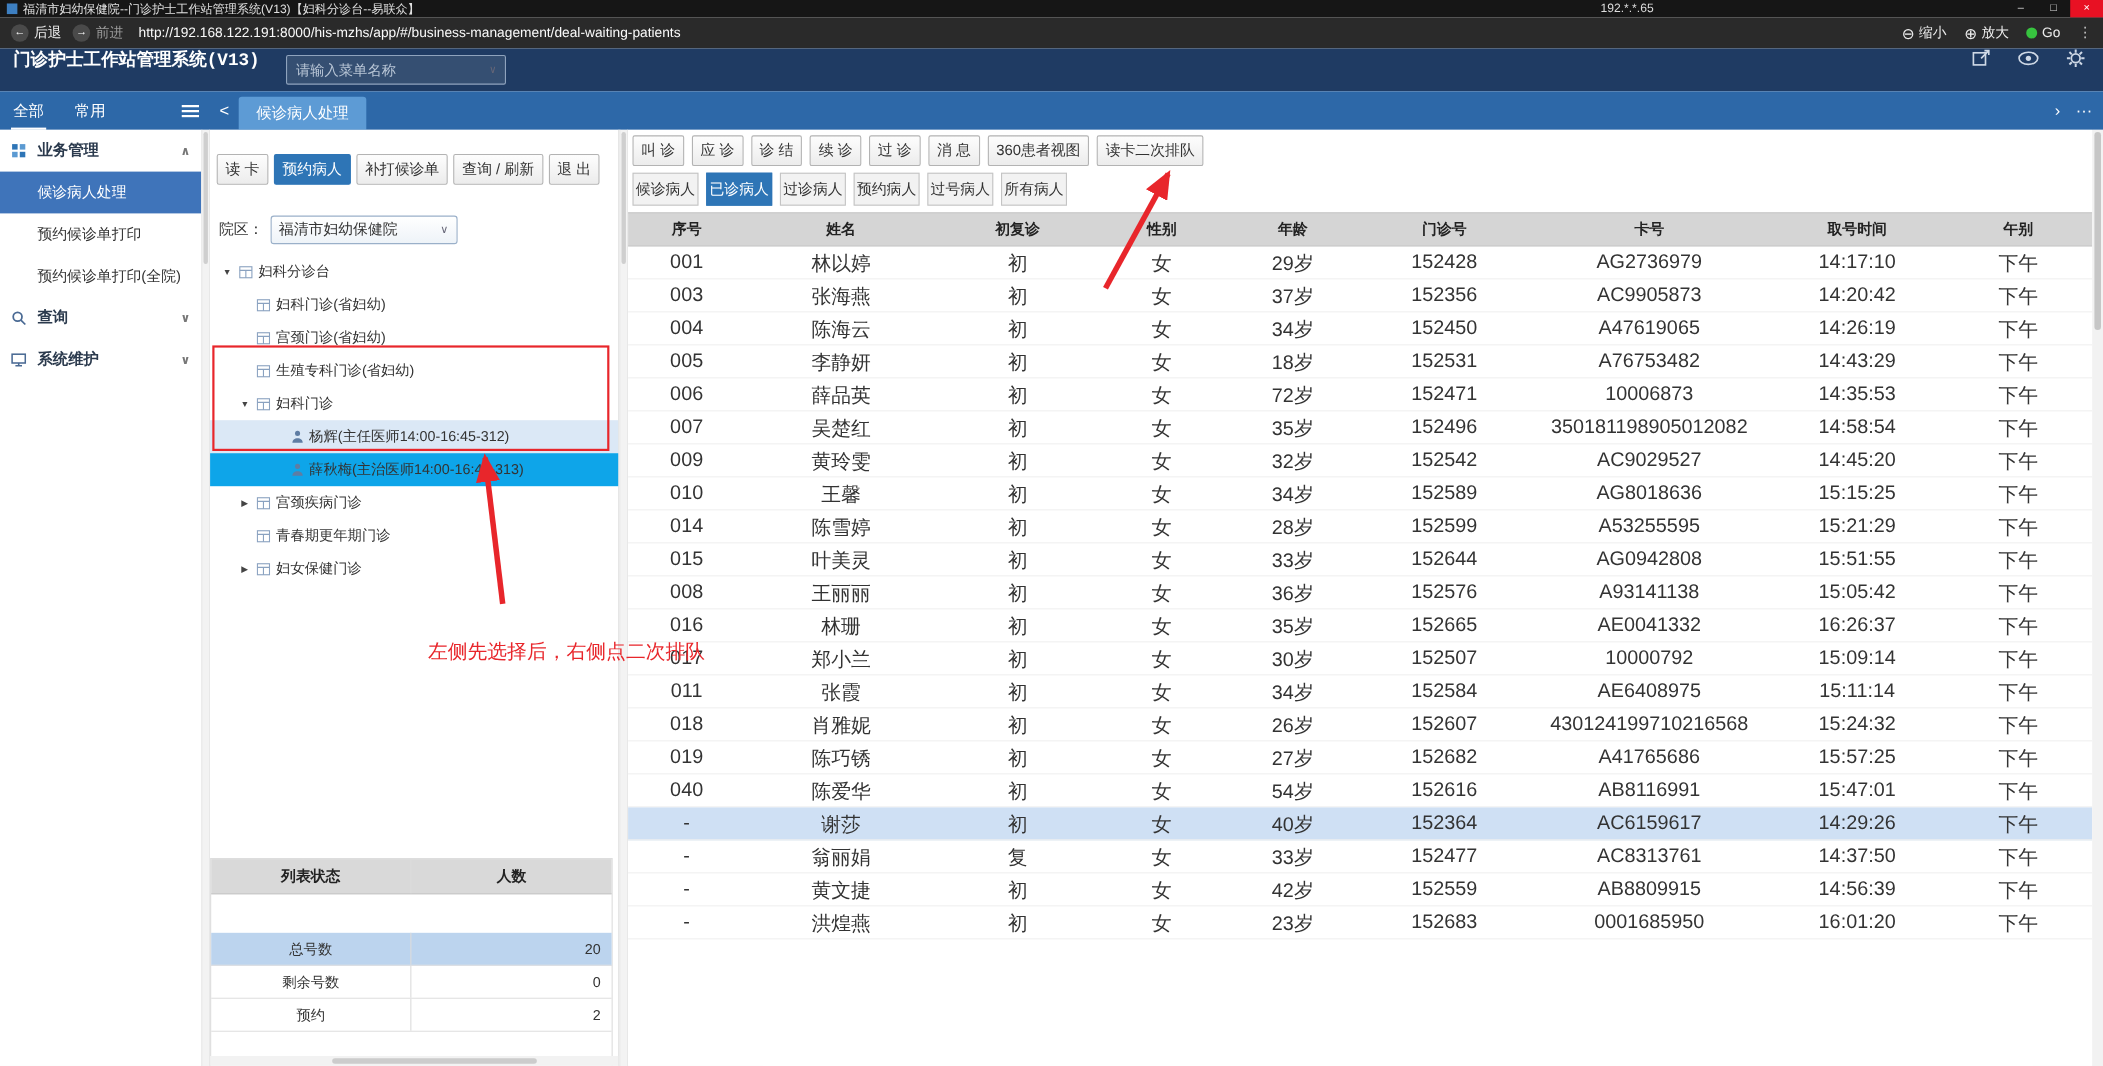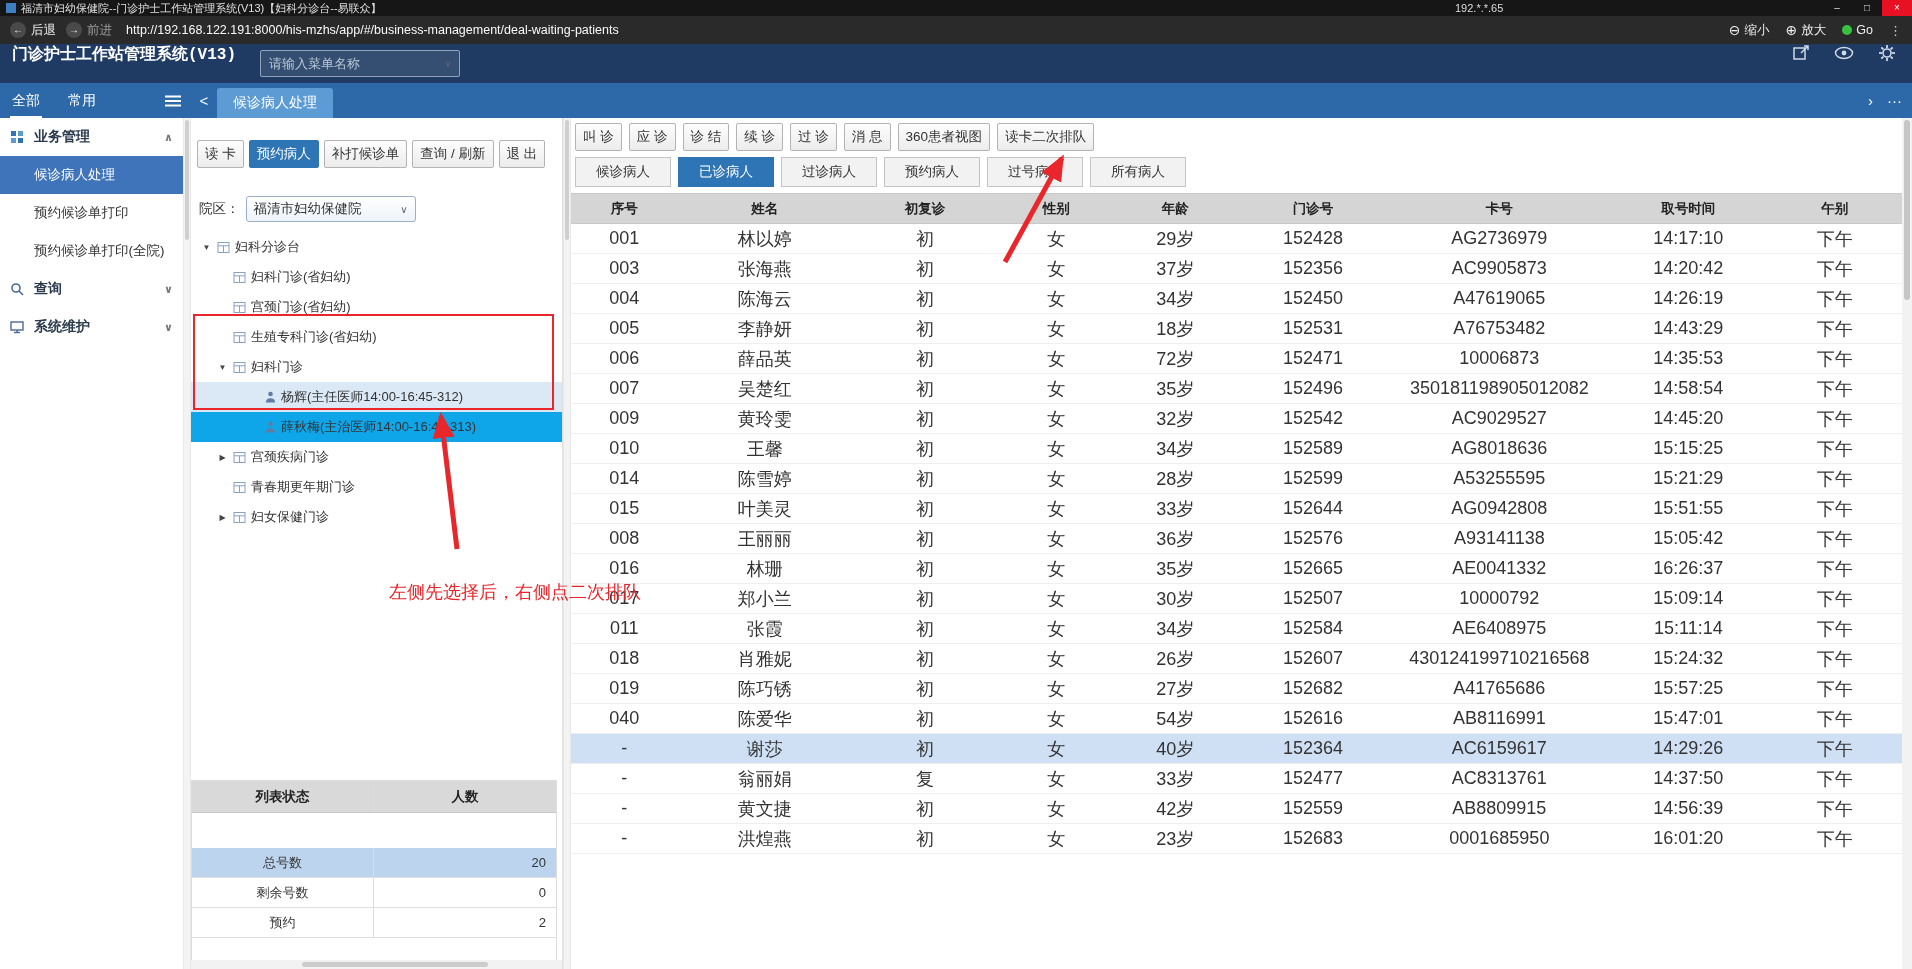--- a/index.html
+++ b/index.html
@@ -89,21 +89,21 @@
   .st-cell { text-align:center; }
   .st-cell:first-child { border-right:1px solid #dcdcdc; height:100%; display:flex; align-items:center; justify-content:center; }
   .st-value { text-align:right !important; padding-right:10px; }
   .stats-empty { height:56px; }
   .mid-hscroll { position:absolute; bottom:0; left:0; right:0; height:9px; background:#f2f2f2; }
   .h-thumb { position:absolute; top:2px; left:30%; width:50%; height:5px; background:#cccccc; border-radius:3px; }
 
   
   .pt-toolbar { display:flex; gap:7px; padding:5px 4px 4px; }
   .pt-tabs { display:flex; gap:7px; padding:2px 4px 6px; }
-  .pt-tab { border:1px solid #c4c4c4; background:#f2f2f2; padding:5px 20px; line-height:18px; font-size:13.5px; color:#333; cursor:pointer; font-family:inherit; }
+  .pt-tab { border:1px solid #c4c4c4; background:#f2f2f2; padding:5px 2px; line-height:18px; font-size:13.5px; color:#333; cursor:pointer; font-family:inherit; }
   .pt-tab.active { background:#2e75b6; border-color:#2e75b6; color:#fff; }
   .pt-table { --cols: 8% 13.1% 11% 8.7% 9.2% 11.5% 16.5% 11.9% 10.1%; }
   .pt-thead { display:grid; grid-template-columns:var(--cols); background:#d5d5d5; height:31px; align-items:center; font-weight:bold; font-size:13.5px; color:#222; border-top:1px solid #c9c9c9; border-bottom:1px solid #c9c9c9; }
   .pt-row { display:grid; grid-template-columns:var(--cols); height:30px; align-items:center; font-size:18px; color:#333; border-bottom:1px solid #efefef; cursor:default; }
   .pt-row.selected { background:#cfe0f4; }
   .pt-cell { text-align:center; white-space:nowrap; overflow:hidden; text-overflow:ellipsis; }
 
   
   .overlay { position:absolute; left:0; top:0; pointer-events:none; }
   .annotation { position:absolute; left:389px; top:580px; color:#e8262b; font-size:18px; white-space:nowrap; pointer-events:none; }

